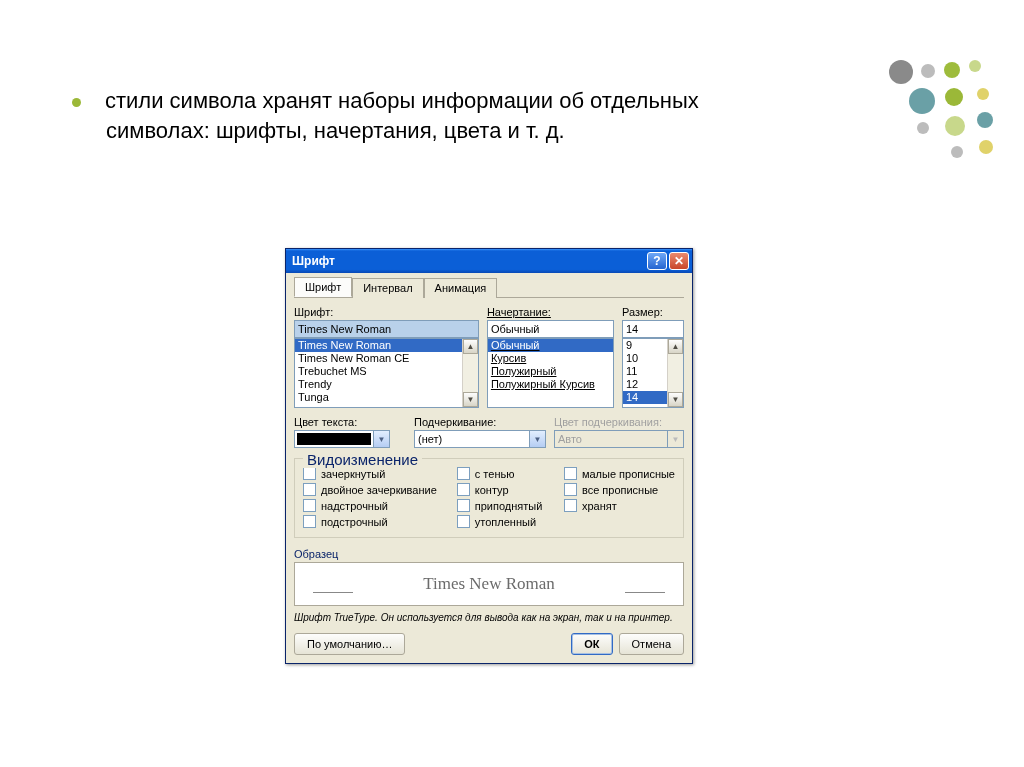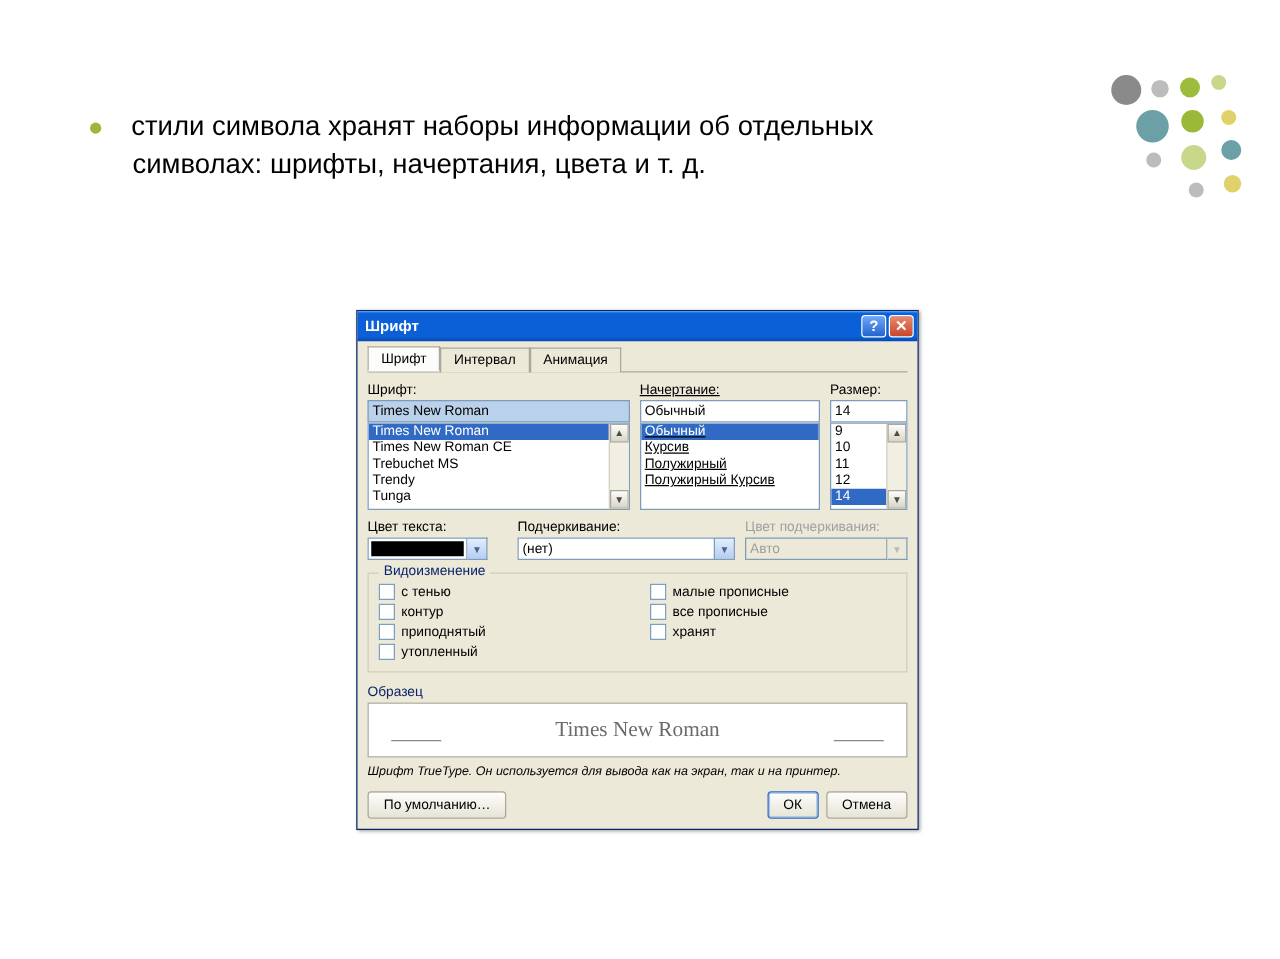--- a/index.html
+++ b/index.html
@@ -36,21 +36,21 @@
     vertical-align: middle;
     margin-right: 24px;
     margin-left: -34px;
   }
   .slide-text p { padding-left: 34px; }
 
   .dialog {
     position: absolute;
     top: 248px;
     left: 285px;
-    width: 450px;
+    width: 408px;
     background: #ece9d8;
     border: 1px solid #0a246a;
     font-family: Tahoma, sans-serif;
     font-size: 11px;
     box-shadow: 1px 1px 3px rgba(0,0,0,0.4);
   }
   .titlebar {
     height: 24px;
     background: linear-gradient(to bottom,#3a95ff 0%,#0b5fd7 8%,#0b5fd7 85%,#0849b5 100%);
     color: #fff;
@@ -134,21 +134,21 @@
   .combo .dd { width:16px; border:1px solid #7f9db9; border-left:none; background:linear-gradient(#e2eefe,#b5cdf3); display:flex;align-items:center;justify-content:center;font-size:8px;color:#4d6185;}
   .color-swatch { width: 80px; height: 18px; border: 1px solid #7f9db9; background: #fff; display:flex; }
   .color-inner { flex:1; margin:2px; background:#000; }
 
   .groupbox {
     border: 1px solid #d0cdbb;
     padding: 8px 8px 6px 8px;
     margin-top: 10px;
     position: relative;
   }
-  .groupbox .legend { position:absolute; top:-8px; left:8px; background:#ece9d8; padding:0 4px; color:#0a246a; font-size:11px; }
+  .groupbox .legend { position:absolute; top:-8px; left:8px; background:#ece9d8; padding:0 4px; color:#0a246a; font-size:15px; }
   .checks { display: flex; gap: 20px; }
   .check-col { flex: 1; }
   .check { display:flex; align-items:center; gap:5px; font-size:11px; margin-bottom: 3px; white-space:nowrap; }
   .cb { width:13px; height:13px; border: 1px solid #7c9fbf; background:#fff; flex-shrink:0; }
 
   .sample-label { color:#0a246a; font-size:11px; margin-top:10px; margin-bottom:2px; }
   .sample-box {
     border: 1px solid #aca899;
     background: #fff;
     height: 44px;
@@ -173,21 +173,21 @@
   .btn {
     height: 22px;
     border: 1px solid #aca899;
     background: linear-gradient(#fdfdfc,#e6e4d6);
     padding: 0 12px;
     font-size: 11px;
     border-radius: 3px;
     color: #000;
     cursor: pointer;
   }
-  .btn-default { border: 1px solid #316ac5; box-shadow: 0 0 0 1px #a6c0e3 inset; }
+  .btn-default { border: 1px solid #316ac5; box-shadow: 0 0 0 1px #a6c0e3 inset; font-weight: bold; }
   .disabled { color: #a0a0a0; }
 </style>
 </head>
 <body>
 
 <div class="deco">
   <div class="dot" style="width:24px;height:24px;background:#8a8a8a;left:40px;top:0px;"></div>
   <div class="dot" style="width:14px;height:14px;background:#bcbcbc;left:72px;top:4px;"></div>
   <div class="dot" style="width:16px;height:16px;background:#9ebc3c;left:95px;top:2px;"></div>
   <div class="dot" style="width:12px;height:12px;background:#c8d88b;left:120px;top:0px;"></div>
@@ -289,20 +289,38 @@
         </div>
       </div>
     </div>
 
     <div class="groupbox">
       <div class="legend">Видоизменение</div>
       <div class="checks">
         <div class="check-col">
           <div class="check">
               <div class="cb"></div>
+              <span>зачеркнутый</span>
+            </div>
+          <div class="check">
+              <div class="cb"></div>
+              <span>двойное зачеркивание</span>
+            </div>
+          <div class="check">
+              <div class="cb"></div>
+              <span>надстрочный</span>
+            </div>
+          <div class="check">
+              <div class="cb"></div>
+              <span>подстрочный</span>
+            </div>
+        </div>
+        <div class="check-col">
+          <div class="check">
+              <div class="cb"></div>
               <span>с тенью</span>
             </div>
           <div class="check">
               <div class="cb"></div>
               <span>контур</span>
             </div>
           <div class="check">
               <div class="cb"></div>
               <span>приподнятый</span>
             </div>

